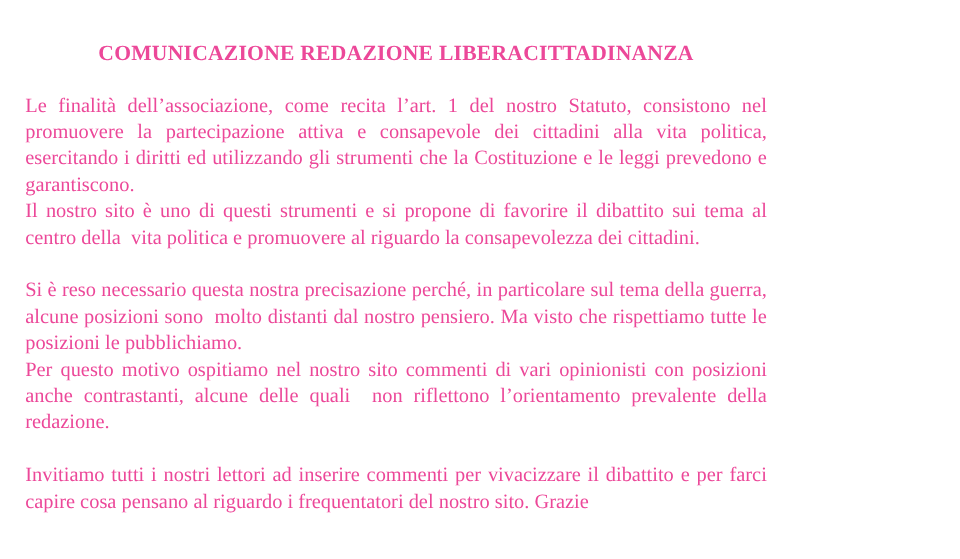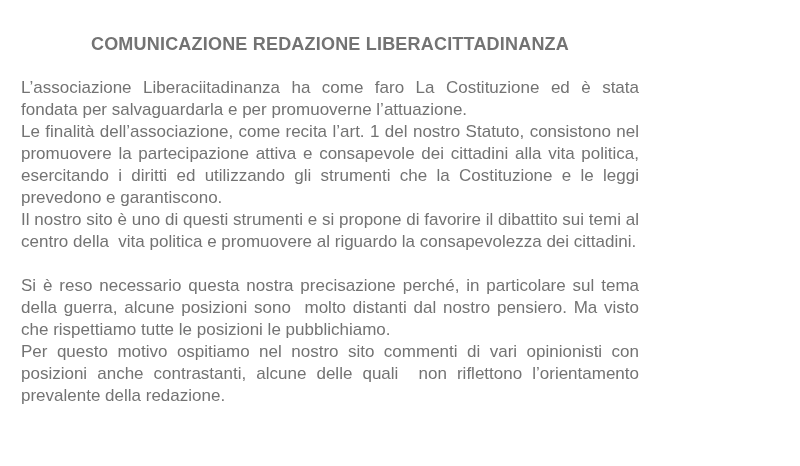--- a/index.html
+++ b/index.html
@@ -7,22 +7,22 @@
     padding: 0;
     background: #ffffff;
   }
   .page {
     position: relative;
     width: 660px;
     height: 466px;
     box-sizing: border-box;
     background: #ffffff;
     padding: 33px 21px 0 21px;
-    font-family: Liberation Sans, sans-serif;
-    color: #737373;
+    font-family: Liberation Serif, serif;
+    color: #ec4899;
     overflow: hidden;
   }
   .doc-title {
     margin: 0 0 22px 0;
     font-size: 18px;
     font-weight: bold;
     line-height: 22px;
     text-align: center;
     letter-spacing: 0.2px;
   }
@@ -37,27 +37,29 @@
     height: 22px;
   }
 </style>
 </head>
 <body>
 
 <div class="page">
   <h1 class="doc-title">COMUNICAZIONE REDAZIONE LIBERACITTADINANZA</h1>
 
   <div>
-    <p class="para">L’associazione Liberaciitadinanza ha come faro La Costituzione ed è stata fondata per salvaguardarla e per promuoverne l’attuazione.</p>
     <p class="para">Le finalità dell’associazione, come recita l’art. 1 del nostro Statuto, consistono nel promuovere la partecipazione attiva e consapevole dei cittadini alla vita politica, esercitando i diritti ed utilizzando gli strumenti che la Costituzione e le leggi prevedono e garantiscono.</p>
-    <p class="para">Il nostro sito è uno di questi strumenti e si propone di favorire il dibattito sui temi al centro della  vita politica e promuovere al riguardo la consapevolezza dei cittadini.</p>
+    <p class="para">Il nostro sito è uno di questi strumenti e si propone di favorire il dibattito sui tema al centro della  vita politica e promuovere al riguardo la consapevolezza dei cittadini.</p>
   </div>
 
   <div class="blank-line"></div>
 
   <div>
     <p class="para">Si è reso necessario questa nostra precisazione perché, in particolare sul tema della guerra, alcune posizioni sono  molto distanti dal nostro pensiero. Ma visto che rispettiamo tutte le posizioni le pubblichiamo.</p>
     <p class="para">Per questo motivo ospitiamo nel nostro sito commenti di vari opinionisti con posizioni anche contrastanti, alcune delle quali  non riflettono l’orientamento prevalente della redazione.</p>
   </div>
 
   <div class="blank-line"></div>
 
+  <div>
+    <p class="para">Invitiamo tutti i nostri lettori ad inserire commenti per vivacizzare il dibattito e per farci capire cosa pensano al riguardo i frequentatori del nostro sito. Grazie</p>
+  </div>
 </div>
 
 </body></html>

